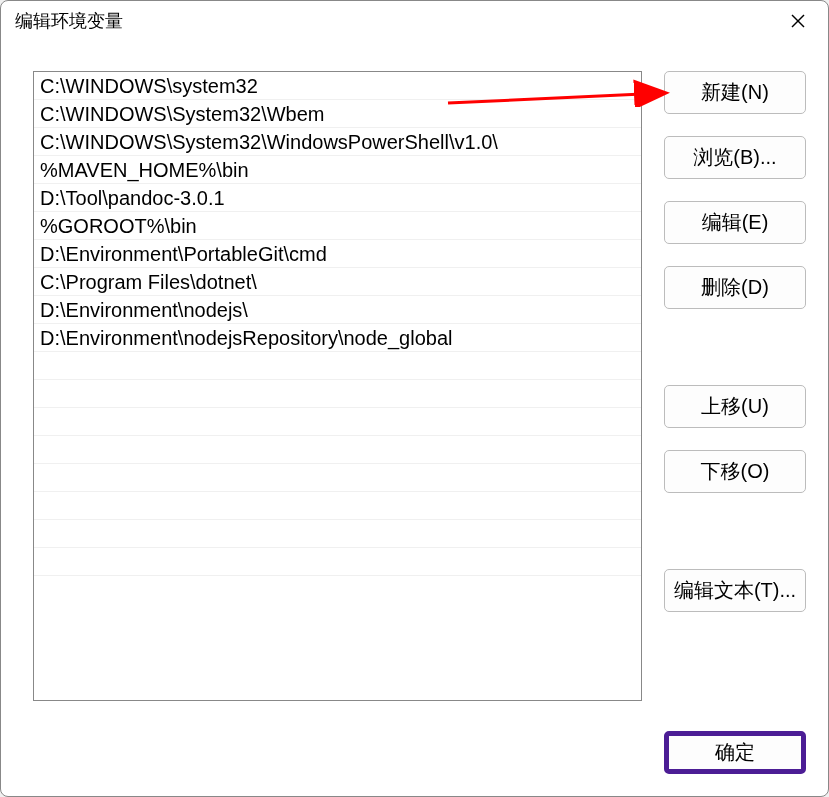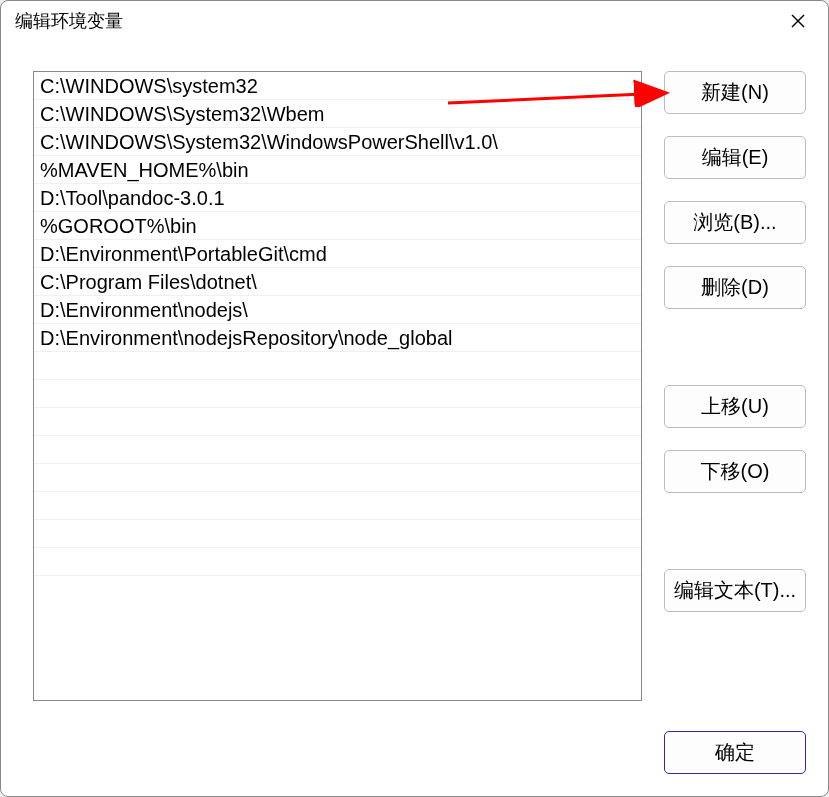--- a/index.html
+++ b/index.html
@@ -104,21 +104,21 @@
       background: #fdfdfd;
       border-radius: 5px;
       font-size: 20px;
       color: #000;
       display: flex;
       align-items: center;
       justify-content: center;
       cursor: pointer;
     }
     .footer .btn.primary {
-      border: 1px solid #4c1d95;
+      border: 5px solid #4c1d95;
     }
     .arrow {
       position: absolute;
       pointer-events: none;
       z-index: 10;
     }
   </style>
 </head>
 <body>
 
@@ -150,22 +150,22 @@
         <div class="row empty"></div>
         <div class="row empty"></div>
         <div class="row empty"></div>
         <div class="row empty"></div>
         <div class="row empty"></div>
         <div class="row empty"></div>
       </div>
 
     <div class="sidebuttons">
       <div class="btn">新建(N)</div>
+      <div class="btn">浏览(B)...</div>
       <div class="btn">编辑(E)</div>
-      <div class="btn">浏览(B)...</div>
       <div class="btn">删除(D)</div>
       <div class="gap-large"></div>
       <div class="btn">上移(U)</div>
       <div class="btn">下移(O)</div>
       <div class="gap-large"></div>
       <div class="btn">编辑文本(T)...</div>
     </div>
   </div>
 
   <div class="footer">

